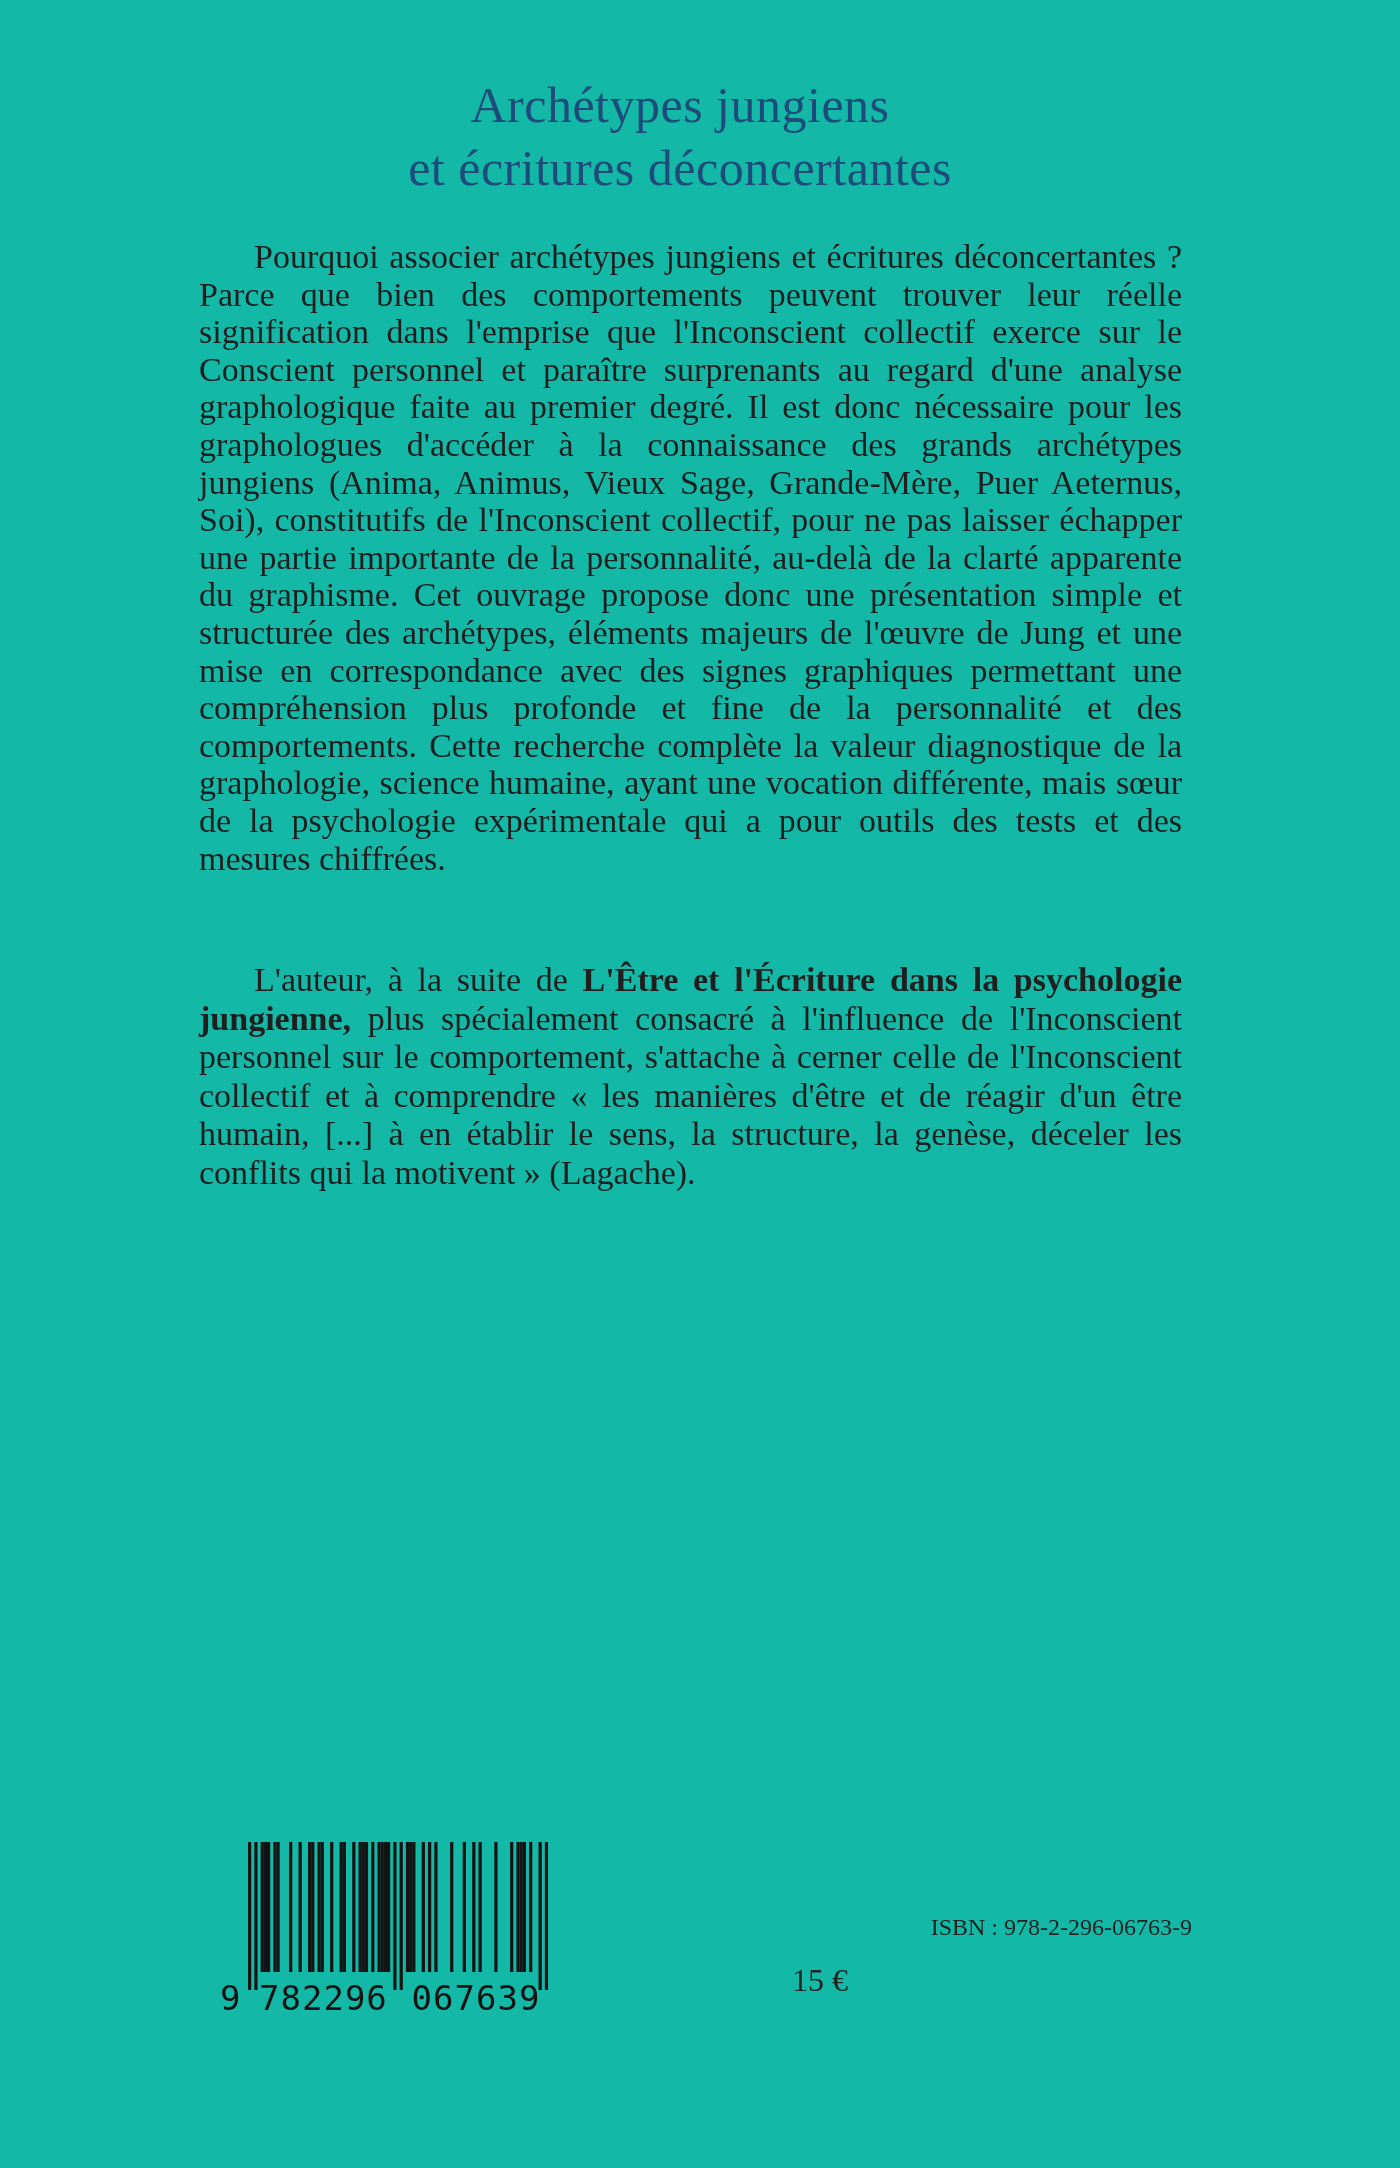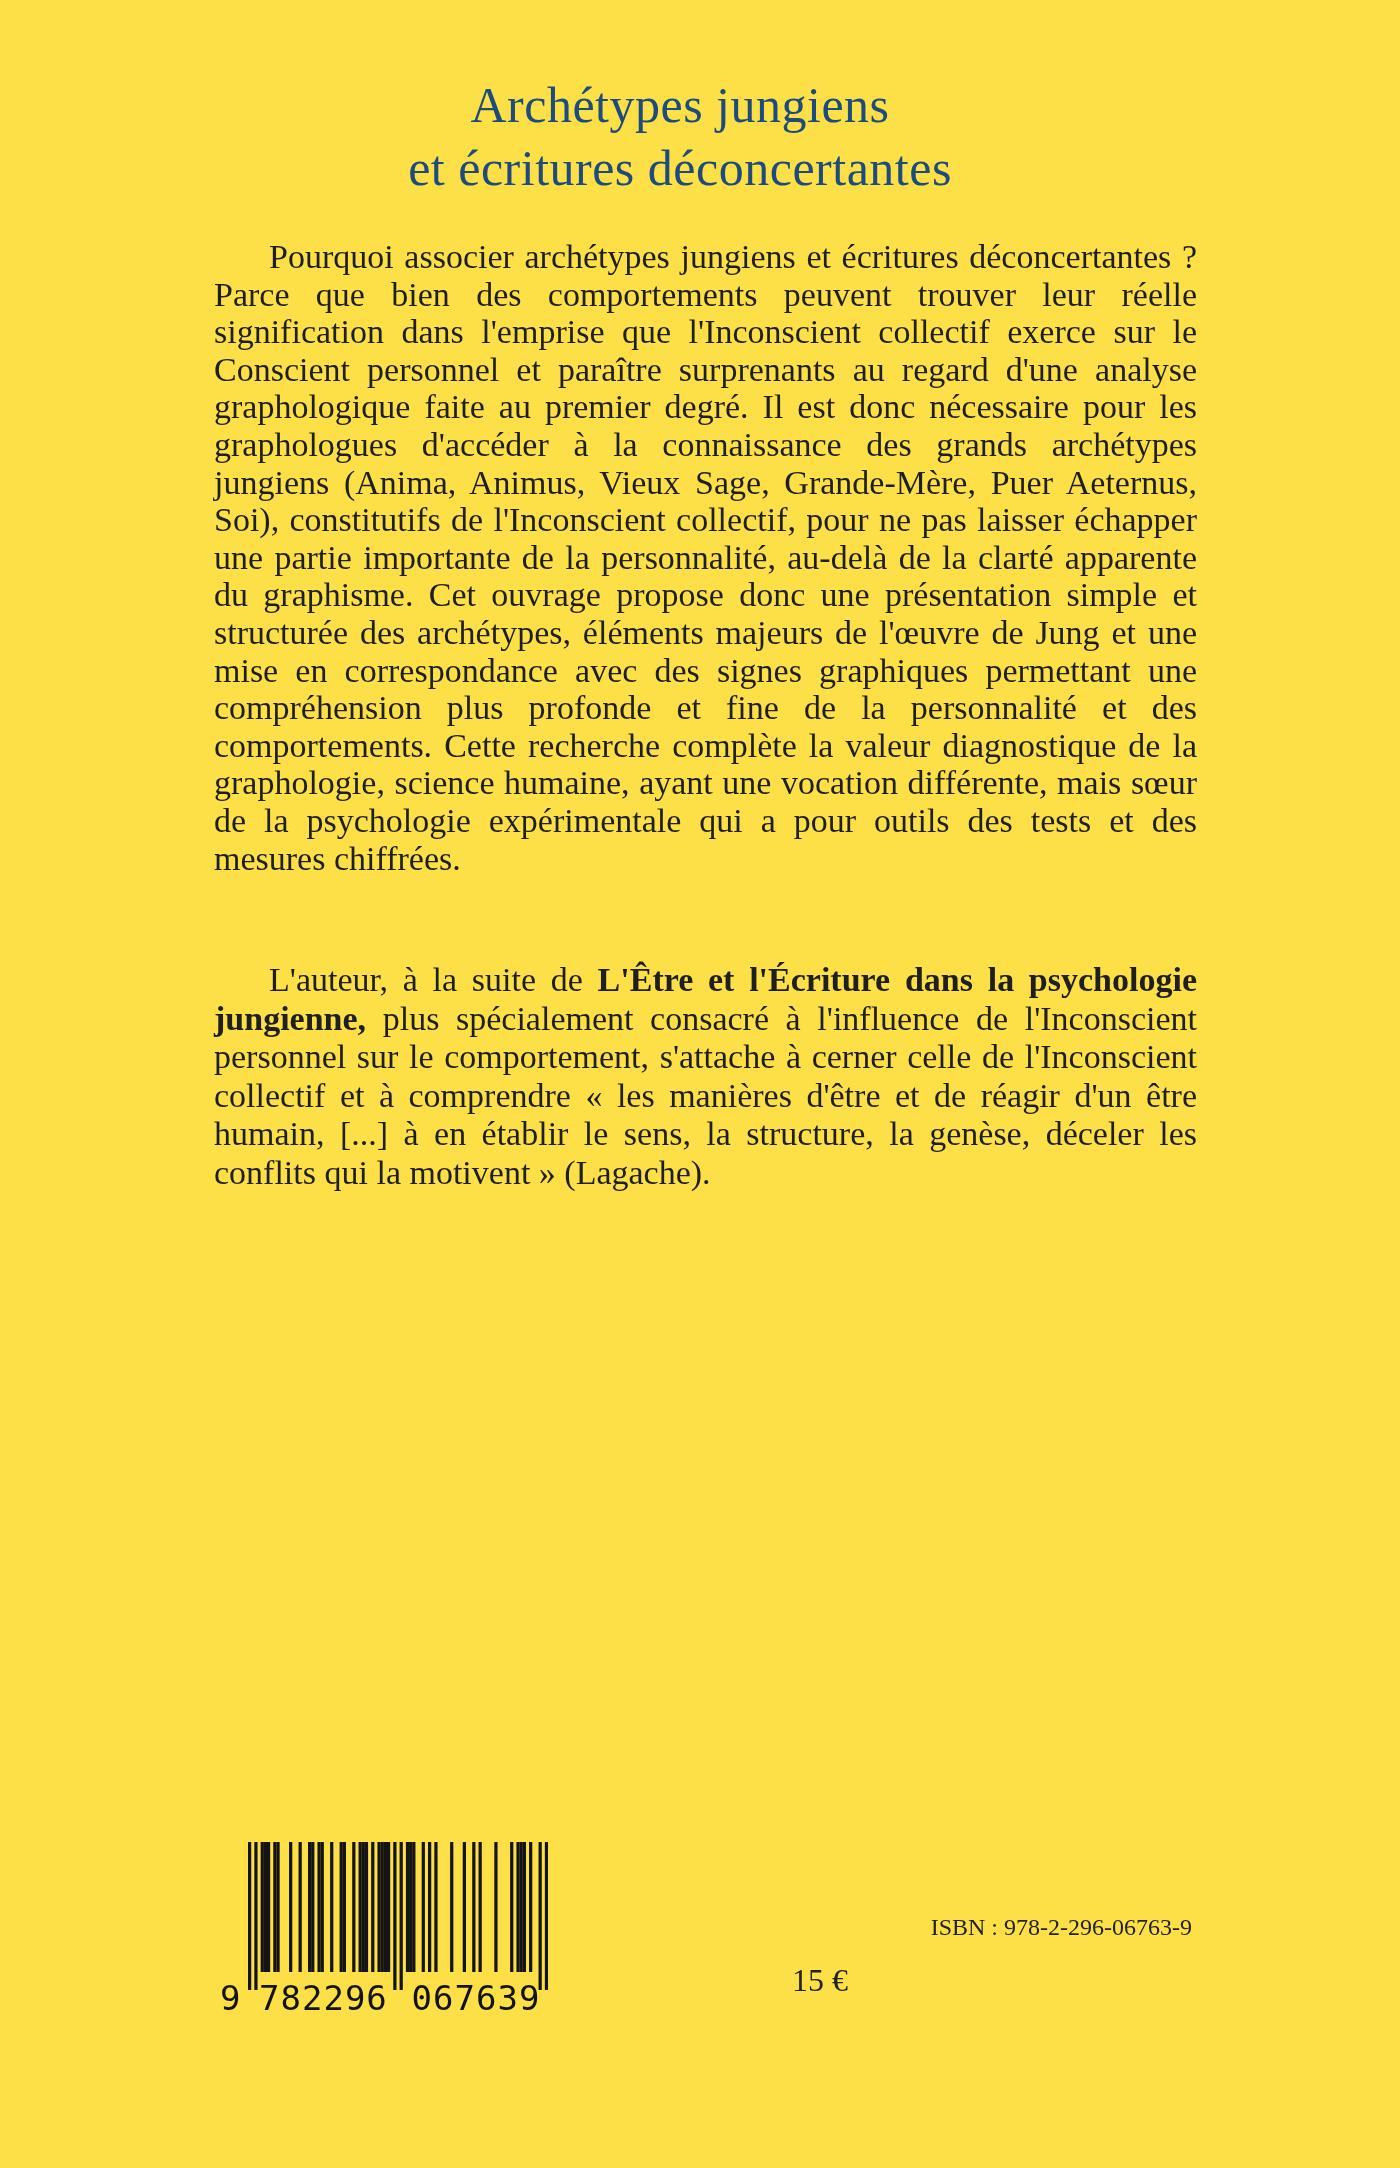--- a/index.html
+++ b/index.html
@@ -1,39 +1,39 @@
 <!DOCTYPE html>
 <html><head>
 <meta charset="utf-8">
 <style>
   html, body { margin: 0; padding: 0; background: #e9e9e9; }
   .page {
     position: relative;
     width: 1400px;
     height: 2168px;
     margin: 0 auto;
-    background: #fde047;
+    background: #14b8a6;
     font-family: "Liberation Serif", serif;
     color: #1f1f1f;
     overflow: hidden;
   }
   .title {
     position: absolute;
     top: 74px;
     left: 20px;
     width: 1320px;
     text-align: center;
     font-size: 50px;
     line-height: 63px;
     color: #1d4c7c;
     letter-spacing: 0.5px;
   }
   .column {
     position: absolute;
-    left: 214px;
+    left: 199px;
     width: 983px;
   }
   .para {
     margin: 0;
     text-align: justify;
     text-indent: 55px;
     font-size: 34px;
   }
   .synopsis-block { top: 238px; }
   .synopsis-block .para { line-height: 37.6px; }

